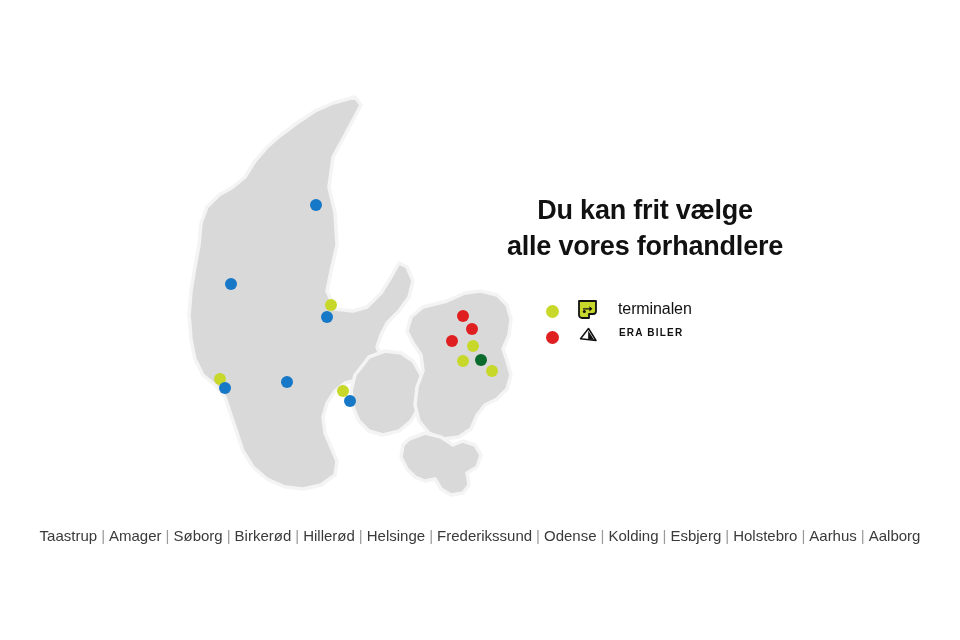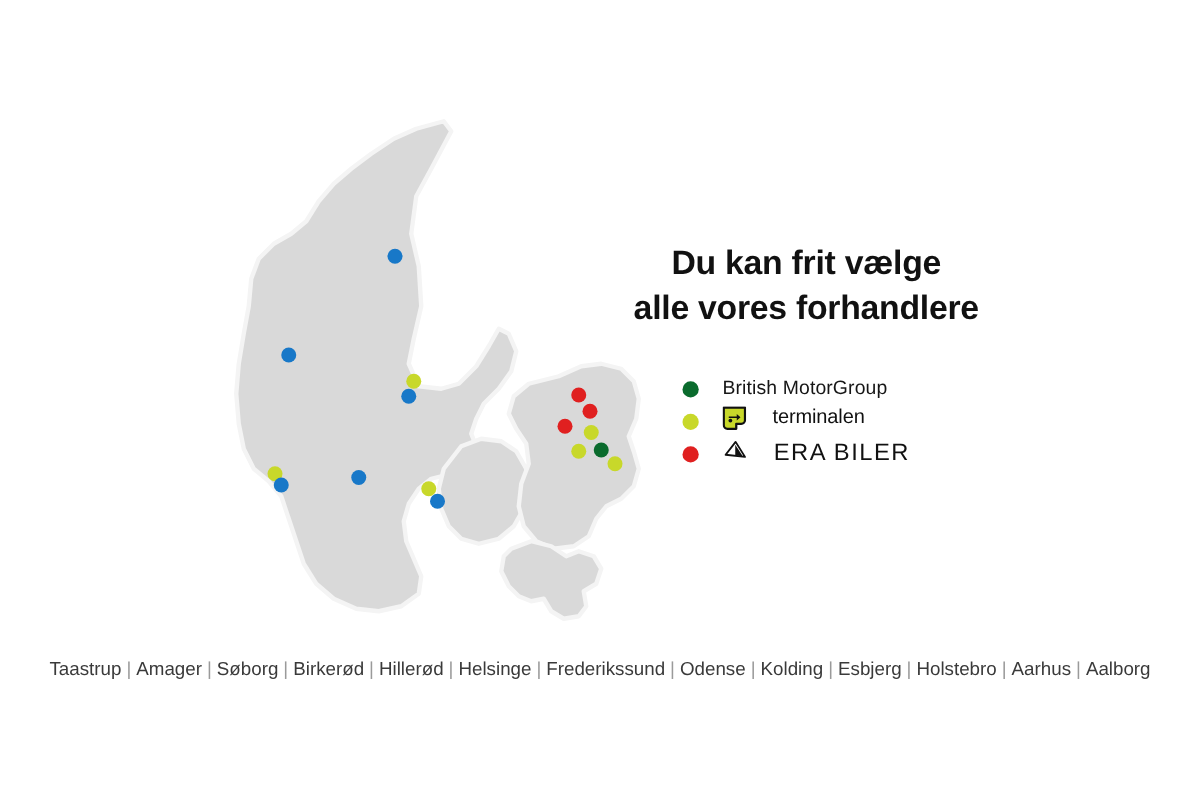--- a/index.html
+++ b/index.html
@@ -75,22 +75,22 @@
     gap: 21px;
   }
   .brand-mark { flex: 0 0 auto; display: block; }
   .brand-word {
     font-size: 16px;
     letter-spacing: -0.1px;
     color: #111111;
     white-space: nowrap;
   }
   .brand-word.era {
-    font-weight: 400;
-    font-size: 19px;
+    font-weight: 700;
+    font-size: 10px;
     letter-spacing: 1.2px;
   }
 
   
   #city-strip {
     position: absolute;
     left: 0;
     top: 527px;
     width: 960px;
     text-align: center;
@@ -155,24 +155,20 @@
   </svg>
 </div>
 
 <div id="headline">
   <span class="hl-line">Du kan frit vælge</span>
   <span class="hl-line">alle vores forhandlere</span>
 </div>
 
 <div id="legend">
 
-  <div class="legend-row">
-    <span class="legend-dot" style="background: rgb(10, 107, 45);"></span>
-    <span class="legend-label">British MotorGroup</span>
-  </div>
 
 
   <div class="legend-row">
     <span class="legend-dot" style="background: rgb(200, 216, 42);"></span>
     <span class="legend-brand">
       <span class="brand-mark">
         <svg width="19" height="19" viewBox="0 0 19 19" xmlns="http://www.w3.org/2000/svg">
           <path d="M1 1 H18 V11 A3 3 0 0 1 15 14 H11 L11 18 H4 A3 3 0 0 1 1 15 Z" fill="#c8d82a" stroke="#111111" stroke-width="1.8" stroke-linejoin="round"></path>
           <path d="M5 8.2 h6.4 v-2.0 l3.0 2.6 -3.0 2.6 v-2.0 h-6.4 z" fill="#111111"></path>
           <circle cx="6.3" cy="11.4" r="1.5" fill="#111111"></circle>

